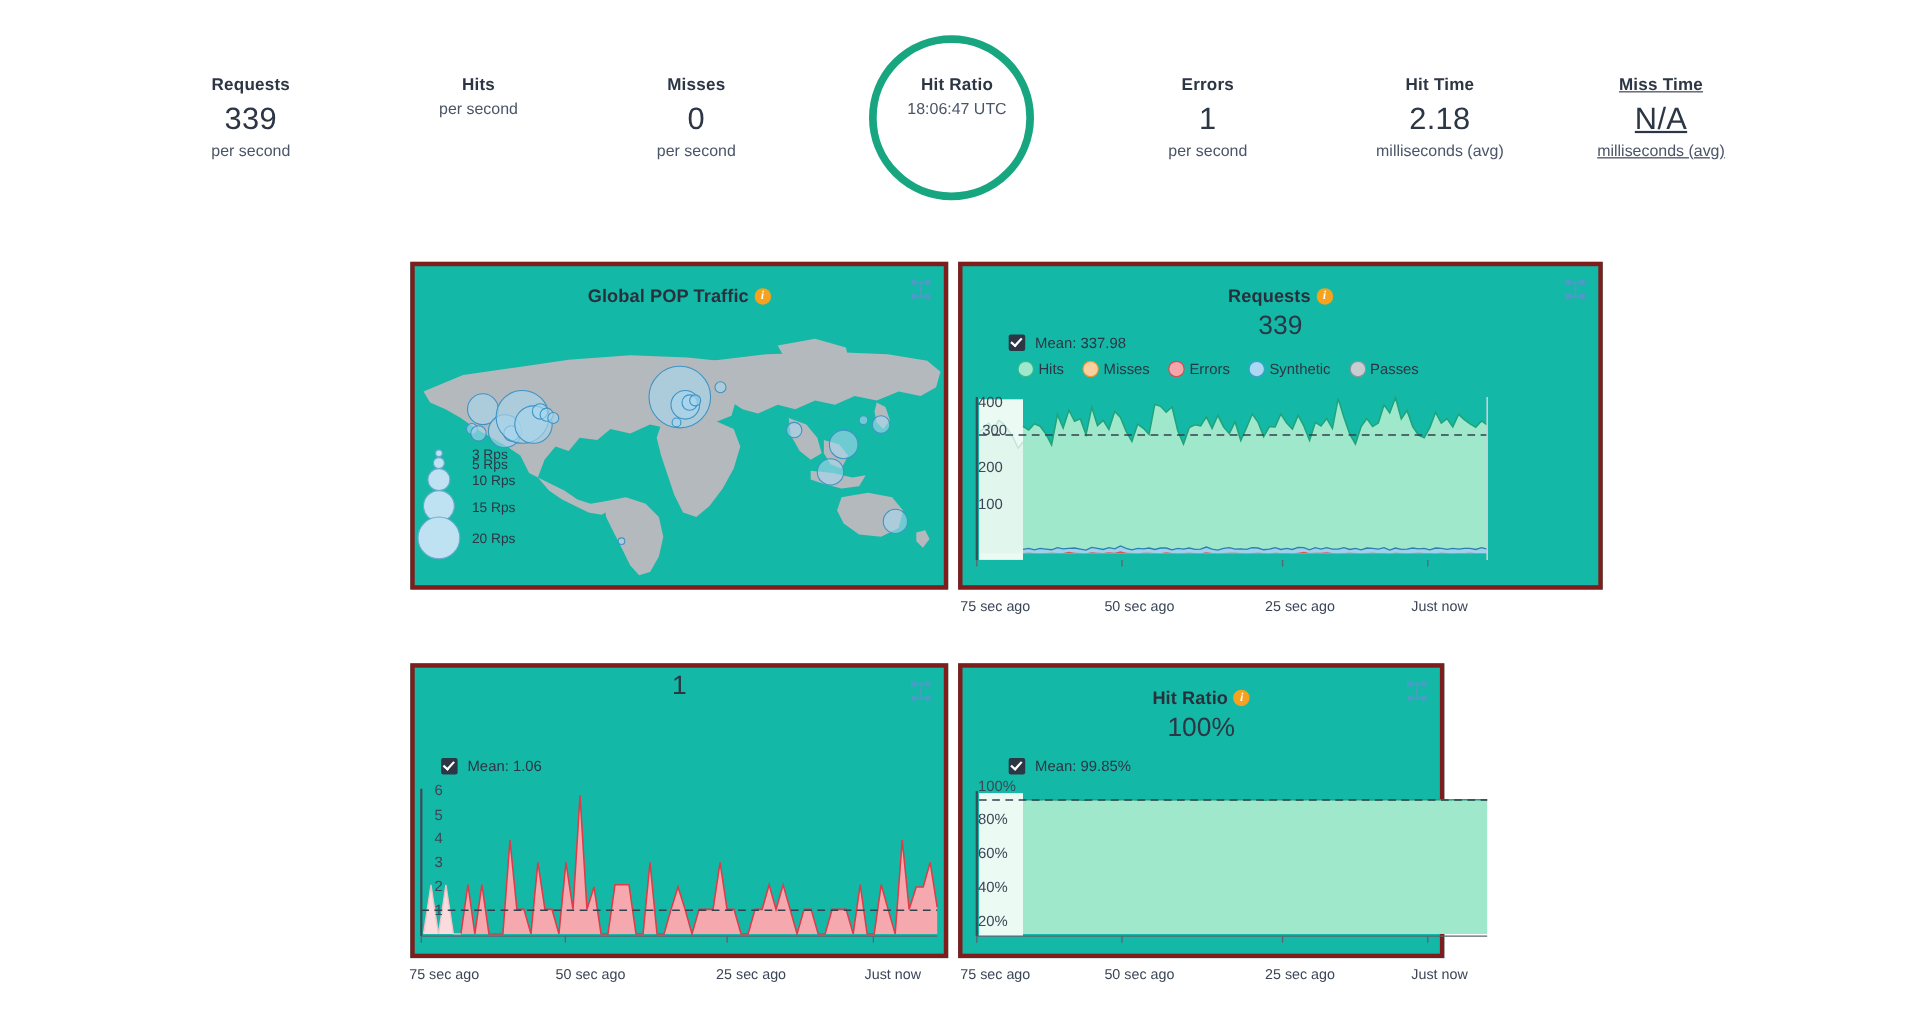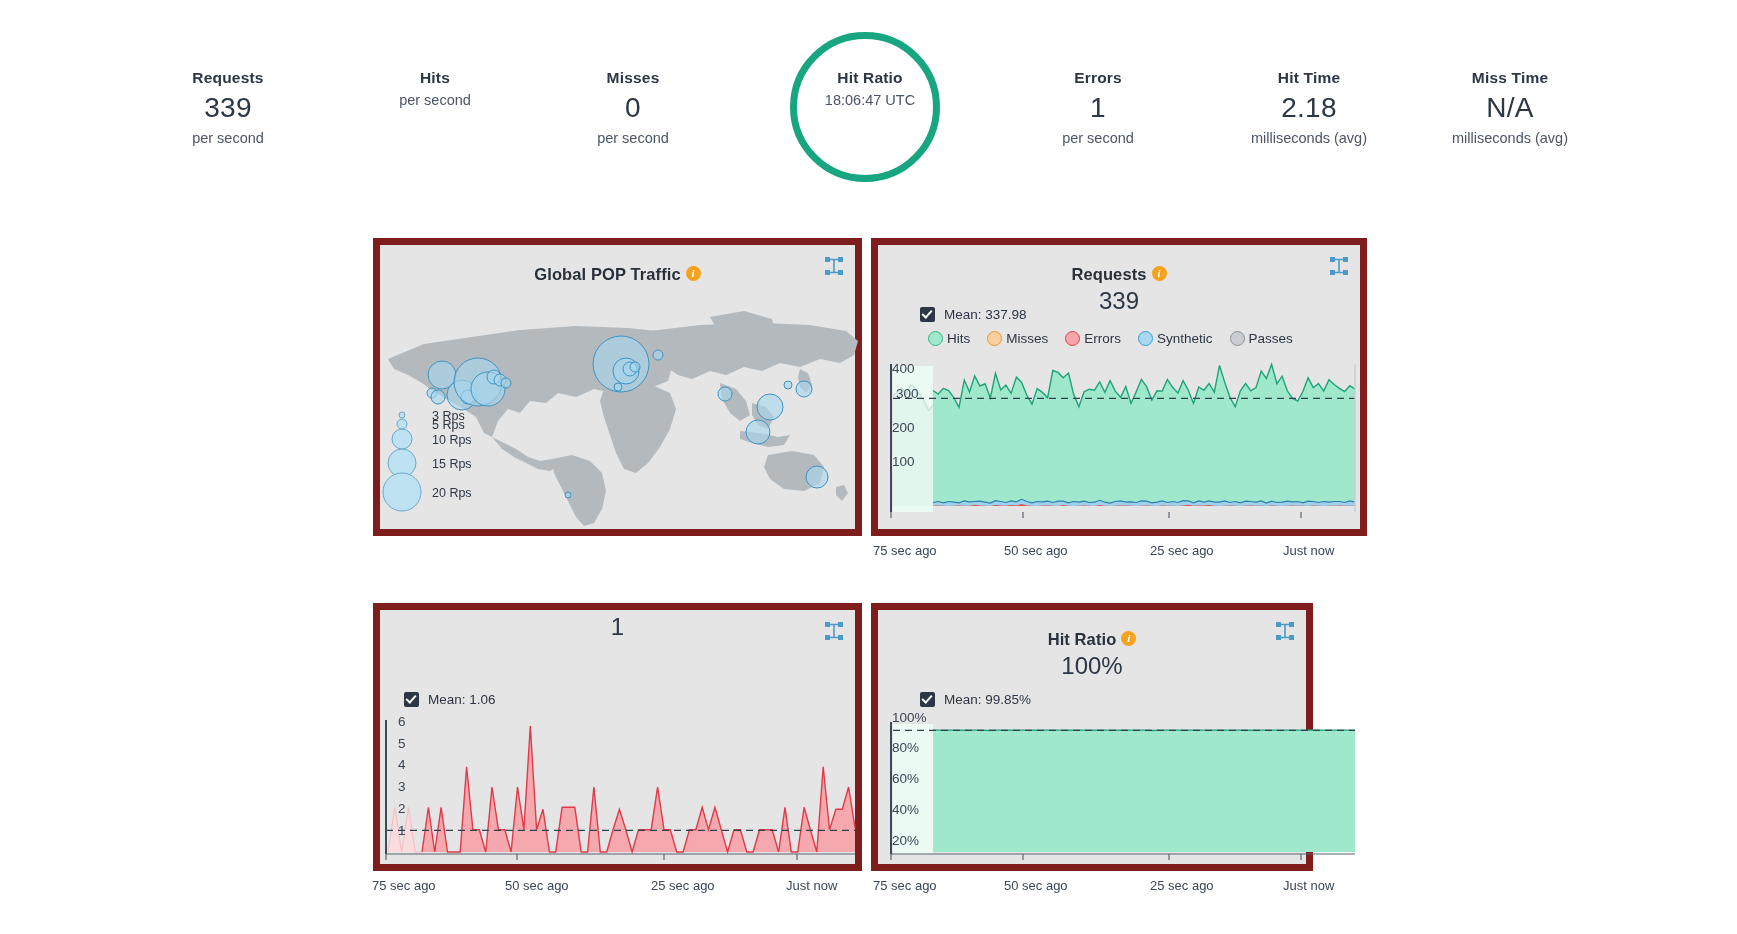--- a/index.html
+++ b/index.html
@@ -31,41 +31,41 @@
   }
   .stat .unit {
     font-size: 14.5px; color: #4a5567; line-height: 20px; margin-top: 2px;
   }
   .stat-requests  { left: 128px; }
   .stat-hits      { left: 335px; }
   .stat-misses    { left: 533px; }
   .stat-hitratio  { left: 770px; top: 68px; width: 200px; }
   .stat-errors    { left: 998px; }
   .stat-hittime   { left: 1194px; width: 230px; }
-  .stat-misstime  { left: 1395px; width: 230px; }
+  .stat-misstime  { left: 1395px; width: 230px; text-decoration: underline; }
 
   .hitratio-circle {
     position: absolute;
     left: 790px; top: 32px;
     width: 150px; height: 150px;
     border: 7px solid #17a67f;
     border-radius: 50%;
     background: transparent;
   }
   .stat-hitratio .value { font-size: 28px; }
   .stat-hitratio .unit  { font-size: 14.5px; color: #4a5567; }
 
   
   .panel {
     position: absolute;
-    background: #e5e5e5;
-    border: 7px solid #7f1d1d;
+    background: #14b8a6;
+    border: 4px solid #7f1d1d;
   }
   .panel-map      { left: 373px;  top: 238px; width: 489px;  height: 298px; }
-  .panel-requests { left: 871px;  top: 238px; width: 496px;  height: 298px; }
+  .panel-requests { left: 871px;  top: 238px; width: 586px;  height: 298px; }
   .panel-errors   { left: 373px;  top: 603px; width: 489px;  height: 268px; }
   .panel-hitratio { left: 871px;  top: 603px; width: 442px;  height: 268px; }
 
   .panel-title {
     text-align: center; font-size: 16.5px; font-weight: bold;
     color: #28303c; padding-top: 17px; line-height: 20px;
     letter-spacing: .1px;
   }
   .panel-title .t { vertical-align: middle; }
   .info-icon {

